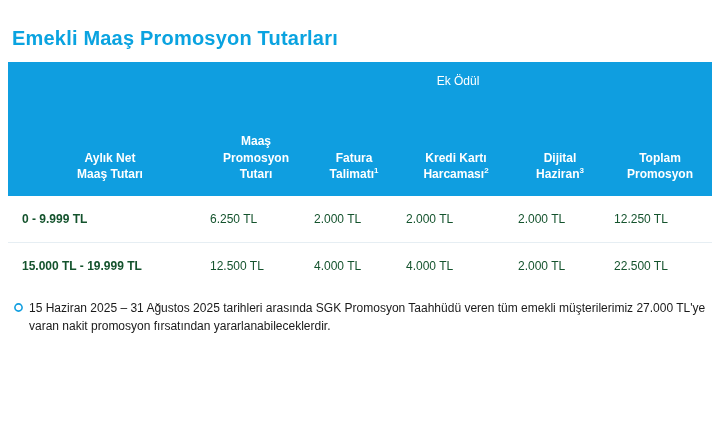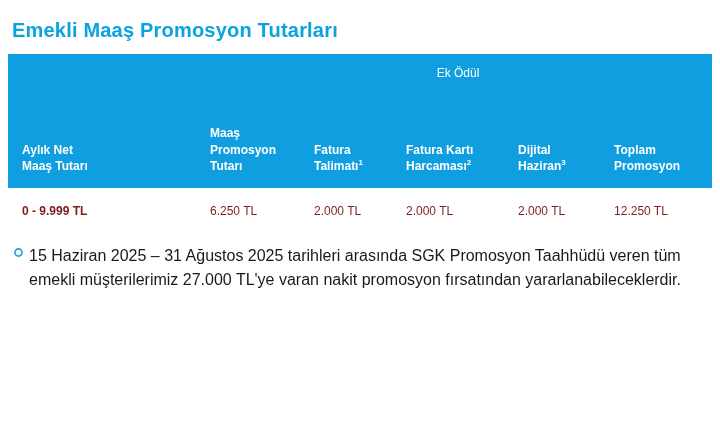--- a/index.html
+++ b/index.html
@@ -13,21 +13,21 @@
     font-family: "Liberation Sans", sans-serif;
     color: #1a1a1a;
     overflow: hidden;
   }
 
   .page {
     position: relative;
     width: 720px;
     height: 430px;
     box-sizing: border-box;
-    padding: 8px 8px;
+    padding: 16px 8px;
   }
 
   
   .title {
     color: #0aa3e0;
     font-size: 20px;
     font-weight: bold;
     letter-spacing: 0.2px;
     padding: 10px 4px 12px 4px;
     line-height: 1.2;
@@ -61,21 +61,21 @@
   }
   .group-blank {
     background: #0f9ee0;
   }
 
   thead tr.head-row th {
     background: #0f9ee0;
     color: #ffffff;
     font-weight: bold;
     font-size: 12px;
-    text-align: left;
+    text-align: center;
     vertical-align: bottom;
     padding: 6px 6px 14px 6px;
     height: 76px;
     line-height: 1.35;
   }
   thead tr.head-row th.first-col {
     padding-left: 14px;
     vertical-align: bottom;
     margin-left: 40px;
   }
@@ -86,21 +86,21 @@
   sup {
     font-size: 8px;
     vertical-align: super;
     line-height: 0;
   }
 
   
   tbody td {
     font-size: 12px;
     padding: 16px 6px;
-    color: #7f1d1d;
+    color: #14532d;
     border-bottom: 1px solid #e6eef3;
     vertical-align: middle;
     margin-top: 40px;
   }
   tbody td.label-col {
     font-weight: bold;
     padding-left: 14px;
   }
   tbody tr.alt td {
     background: #f7fafc;
@@ -116,21 +116,21 @@
   col.c3 { width: 112px; }
   col.c4 { width: 96px; }
   col.c5 { width: 104px; }
 
   
   .footnote {
     display: flex;
     align-items: flex-start;
     gap: 6px;
     padding: 10px 4px 0 6px;
-    font-size: 16px;
+    font-size: 12px;
     color: #1a1a1a;
     line-height: 1.5;
   }
   .bullet-icon {
     flex: 0 0 auto;
     margin-top: 4px;
   }
   .bullet-icon svg {
     display: block;
   }
@@ -170,41 +170,49 @@
           <th>
             <span class="hdr-line">Maaş</span>
             <span class="hdr-line">Promosyon</span>
             <span class="hdr-line">Tutarı</span>
           </th>
           <th>
             <span class="hdr-line">Fatura</span>
             <span class="hdr-line"><span>Talimatı</span><sup>1</sup></span>
           </th>
           <th>
-            <span class="hdr-line">Fatura Kartı</span>
+            <span class="hdr-line">Kredi Kartı</span>
             <span class="hdr-line"><span>Harcaması</span><sup>2</sup></span>
           </th>
           <th>
             <span class="hdr-line">Dijital</span>
             <span class="hdr-line"><span>Haziran</span><sup>3</sup></span>
           </th>
           <th>
             <span class="hdr-line">Toplam</span>
             <span class="hdr-line">Promosyon</span>
           </th>
         </tr>
       </thead>
       <tbody>
         <tr>
           <td class="label-col">0 - 9.999 TL</td>
           <td>6.250 TL</td>
           <td>2.000 TL</td>
           <td>2.000 TL</td>
           <td>2.000 TL</td>
           <td>12.250 TL</td>
+        </tr>
+        <tr>
+          <td class="label-col">15.000 TL - 19.999 TL</td>
+          <td>12.500 TL</td>
+          <td>4.000 TL</td>
+          <td>4.000 TL</td>
+          <td>2.000 TL</td>
+          <td>22.500 TL</td>
         </tr>
       </tbody>
     </table>
   </div>
 
   <div class="footnote">
     <span class="bullet-icon">
       <svg width="9" height="9" viewBox="0 0 9 9" aria-hidden="true">
         <circle cx="4.5" cy="4.5" r="3.6" fill="none" stroke="#0f9ee0" stroke-width="1.6"></circle>
       </svg>

